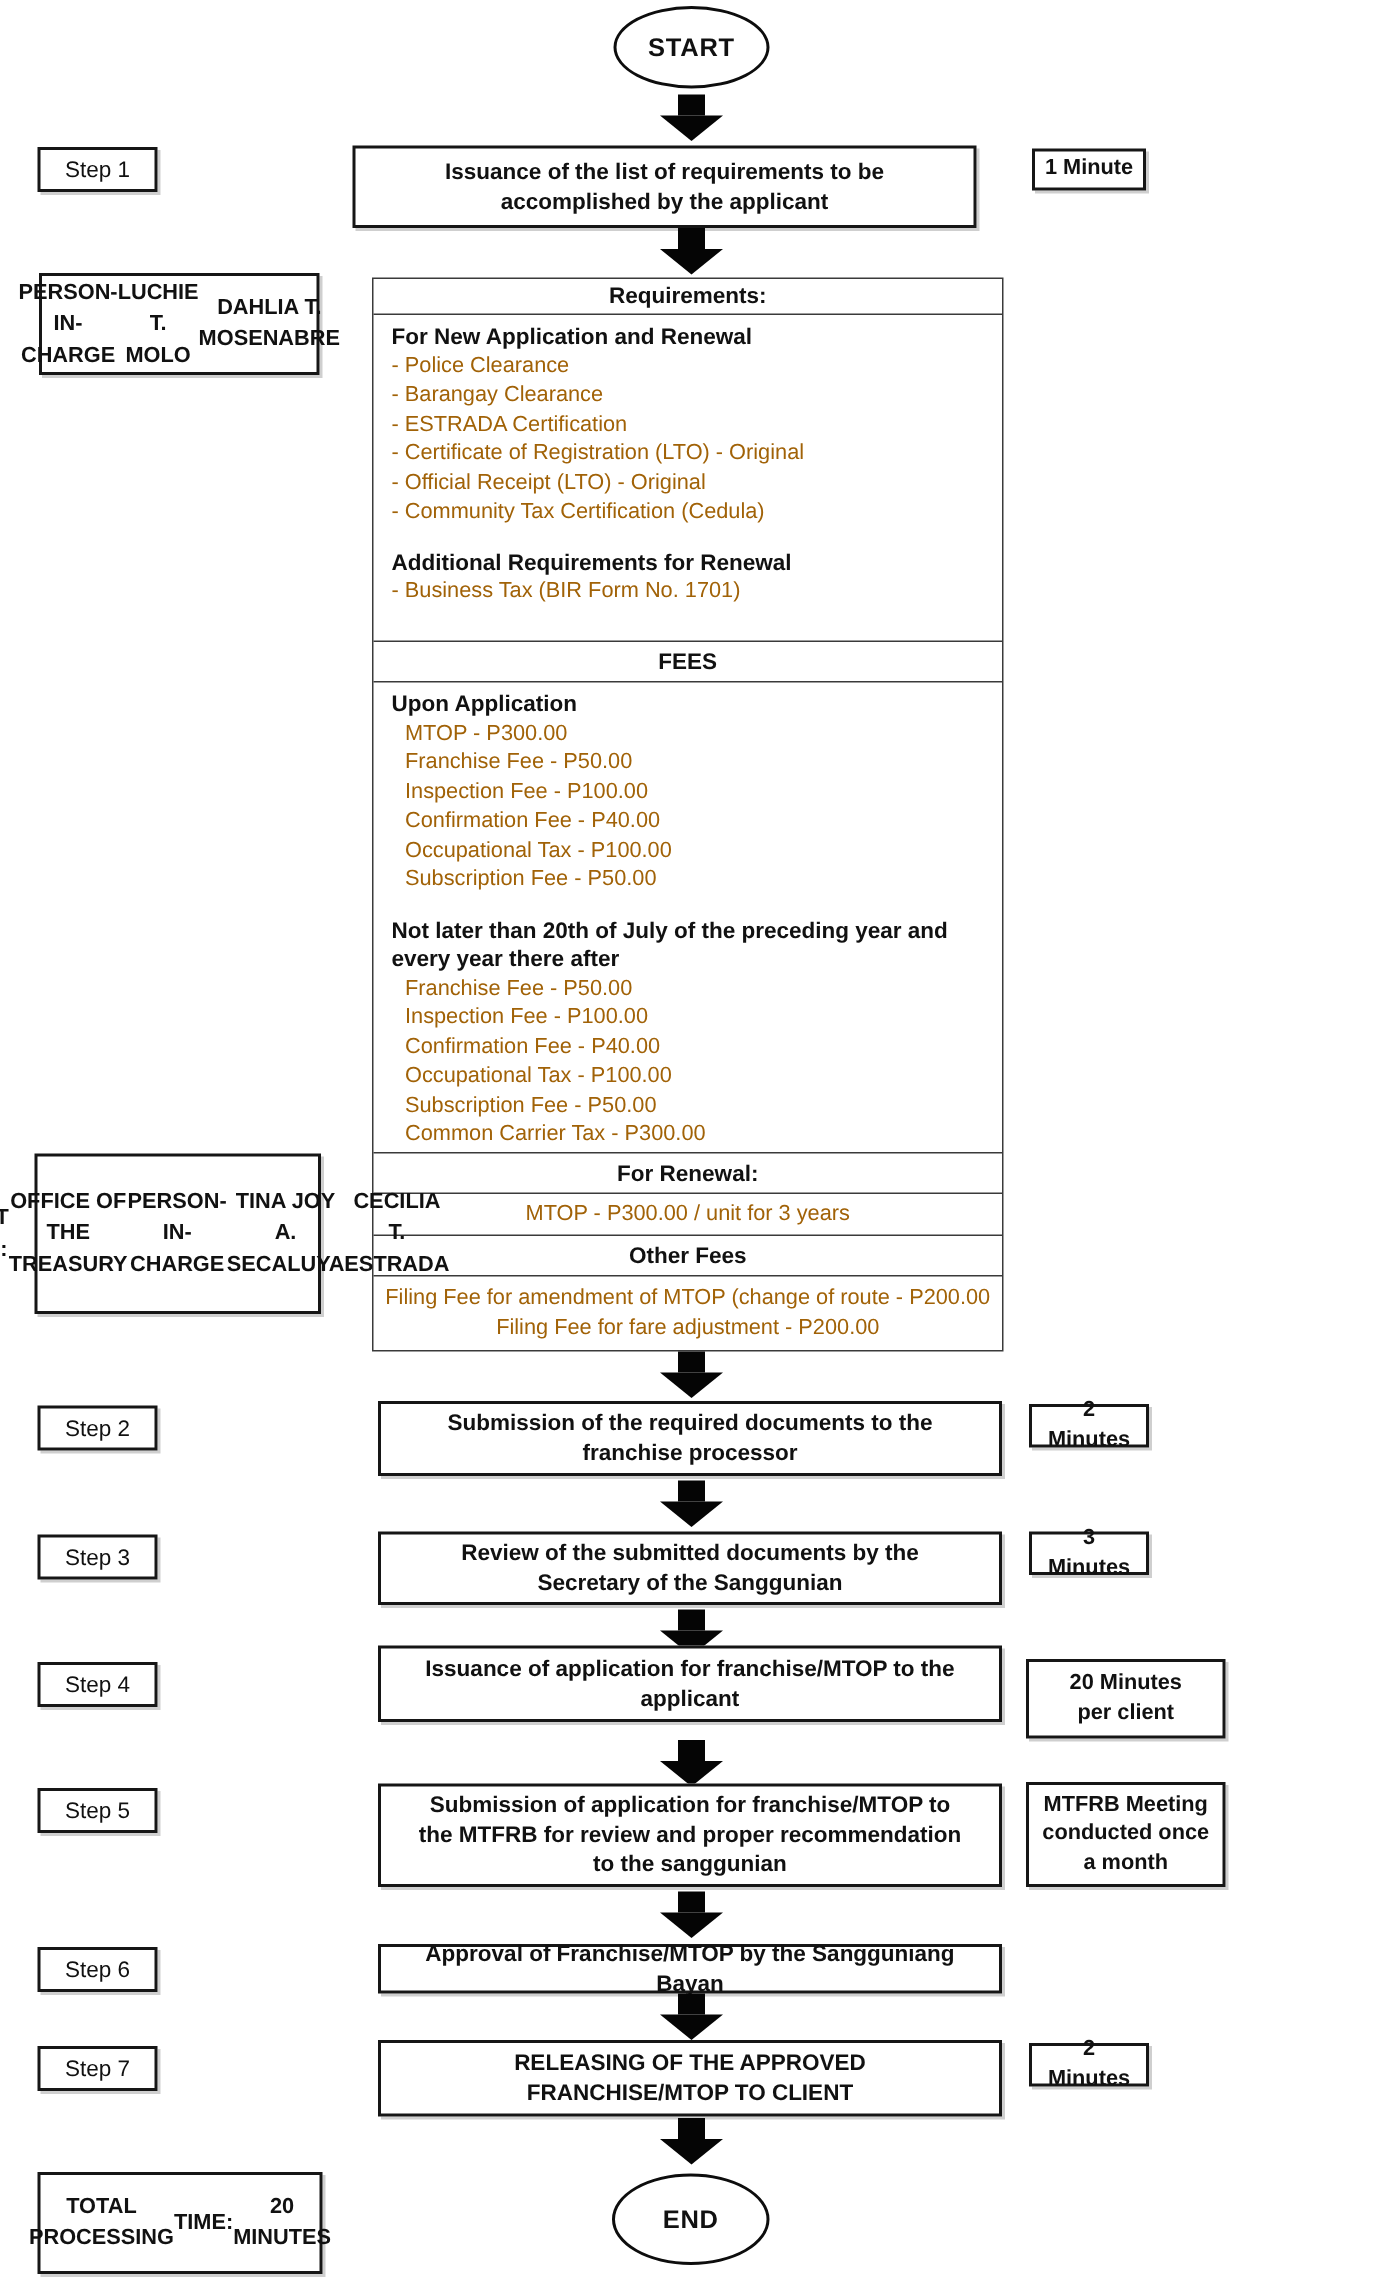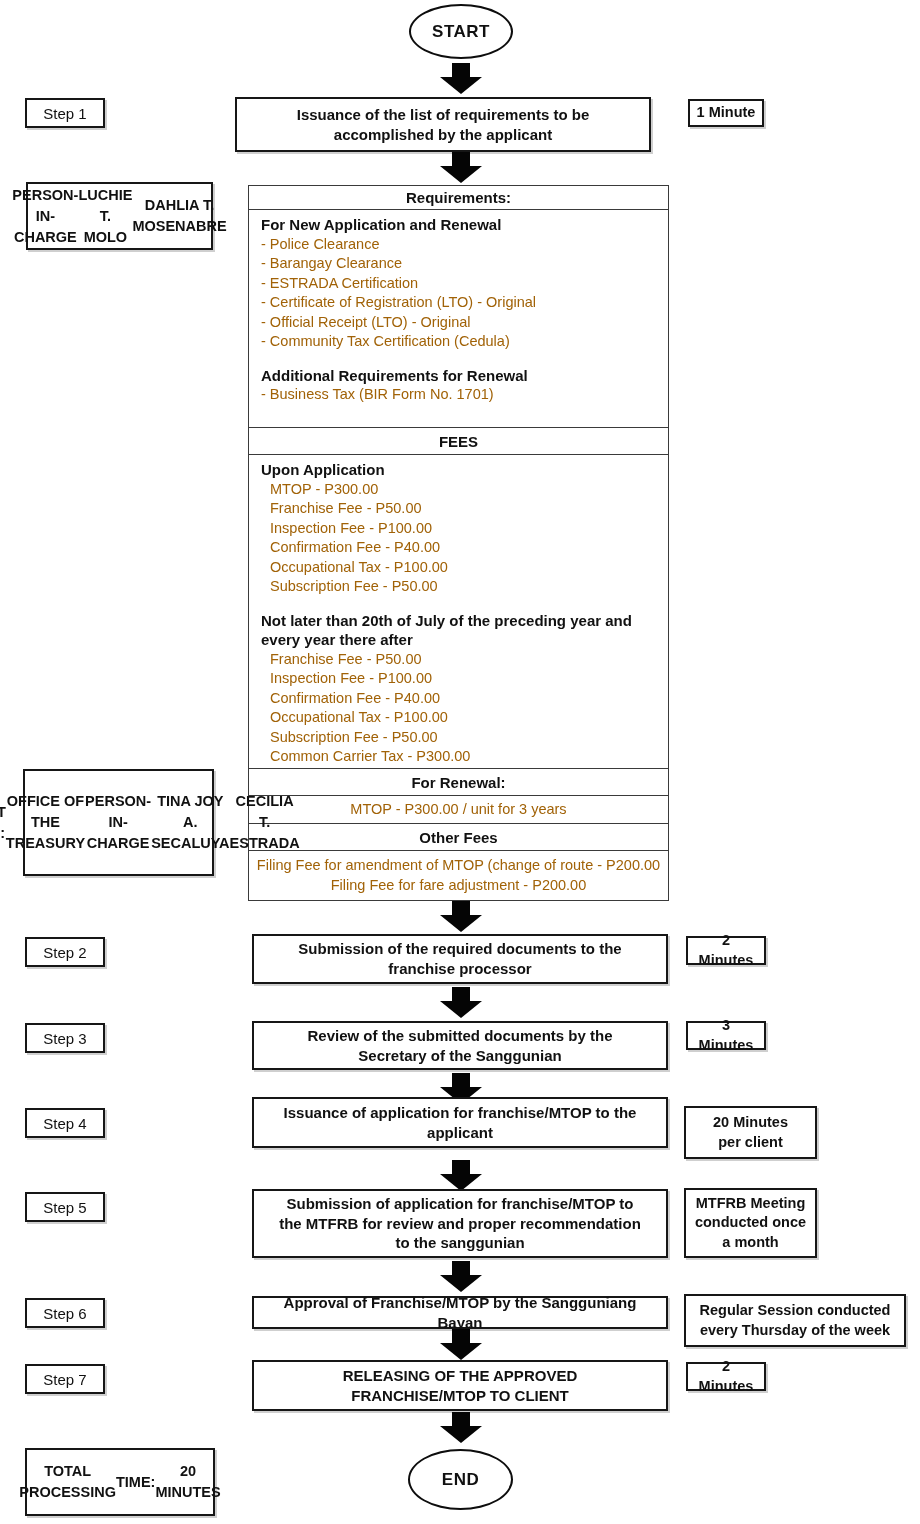--- a/index.html
+++ b/index.html
@@ -239,24 +239,20 @@
     <div class="shaft"></div>
       <div class="head"></div>
   </div>
 
   <div class="abs stepbox" style="left:25px; top:1298px; width:80px; height:30px;">
     <span>Step 6</span>
   </div>
   <div class="abs mainbox" style="left:252px; top:1296px; width:416px; height:33px;">
     <span>Approval of Franchise/MTOP by the Sangguniang Bayan</span>
   </div>
-  <div class="abs timebox" style="left:684px; top:1294px; width:222px; height:53px;">
-    <span>Regular Session conducted
-every Thursday of the week</span>
-  </div>
 
   <div class="abs arrow" style="left:440px; top:1329px;">
     <div class="shaft"></div>
       <div class="head"></div>
   </div>
 
   <div class="abs stepbox" style="left:25px; top:1364px; width:80px; height:30px;">
     <span>Step 7</span>
   </div>
   <div class="abs mainbox" style="left:252px; top:1360px; width:416px; height:51px;">

